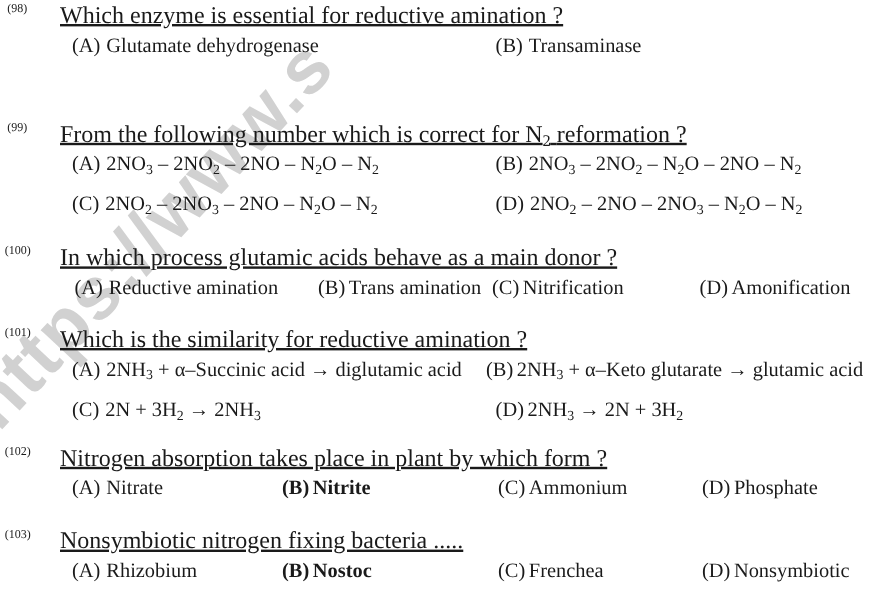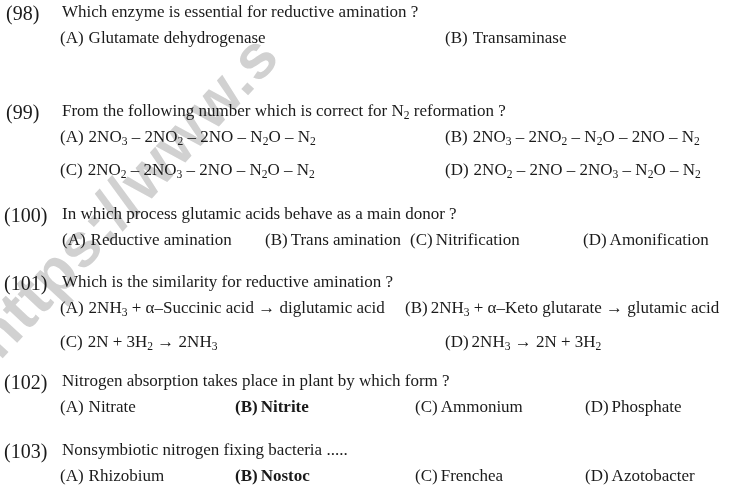--- a/index.html
+++ b/index.html
@@ -53,50 +53,51 @@
   .qline {
     position: relative;
     height: 26px;
     white-space: nowrap;
   }
 
   .qnum {
     position: absolute;
     left: 6px;
     top: 0;
+    font-size: 10px;
+  }
+  .qnum.wide { left: 4px; }
+
+  .qtext {
+    position: absolute;
+    left: 50px;
+    top: 0;
     font-size: 20px;
-  }
-  .qnum.wide { left: 4px; }
-
-  .qtext {
-    position: absolute;
-    left: 62px;
+    text-decoration: underline;
+  }
+
+  .optrow {
+    position: relative;
+    height: 26px;
+    white-space: nowrap;
+  }
+
+  .opt {
+    position: absolute;
     top: 0;
     font-size: 17px;
-  }
-
-  .optrow {
-    position: relative;
-    height: 26px;
-    white-space: nowrap;
-  }
-
-  .opt {
-    position: absolute;
-    top: 0;
-    font-size: 17px;
     white-space: nowrap;
   }
 
   .opt .lbl { margin-right: 5px; }
   .opt.tight .lbl { margin-right: 3px; }
 
   
   .colA  { left: 60px; }
-  .colB  { left: 413px; margin-left: 32px; }
+  .colB  { left: 413px; }
 
   .q100-A { left: 62px; }
   .q100-B { left: 265px; }
   .q100-C { left: 410px; }
   .q100-D { left: 583px; }
 
   .q101-A { left: 60px; }
   .q101-B { left: 405px; }
 
   .q4colA { left: 60px; }
@@ -232,18 +233,18 @@
       <span class="opt q4colA">
         <span class="lbl">(A)</span><span>Rhizobium</span>
       </span>
       <span class="opt q4colB tight">
         <span class="lbl">(B)</span><span>Nostoc</span>
       </span>
       <span class="opt q4colC tight">
         <span class="lbl">(C)</span><span>Frenchea</span>
       </span>
       <span class="opt q4colD tight">
-        <span class="lbl">(D)</span><span>Azotobacter</span>
+        <span class="lbl">(D)</span><span>Nonsymbiotic</span>
       </span>
     </div>
   </div>
 
 </div>
 
 </body></html>

